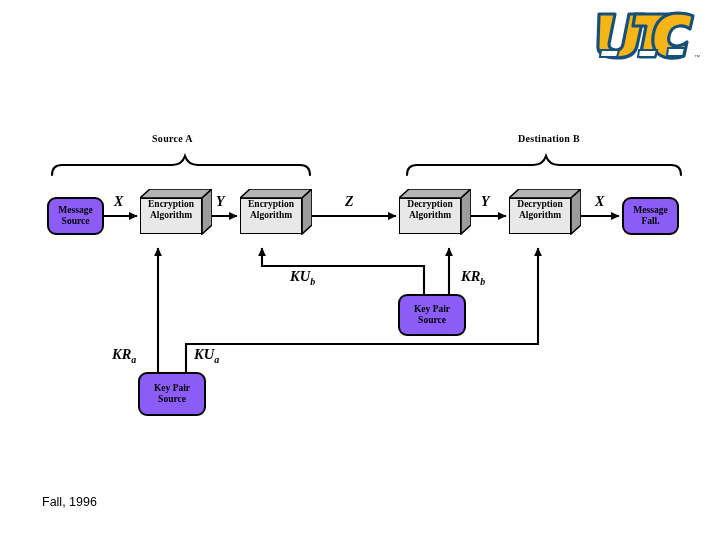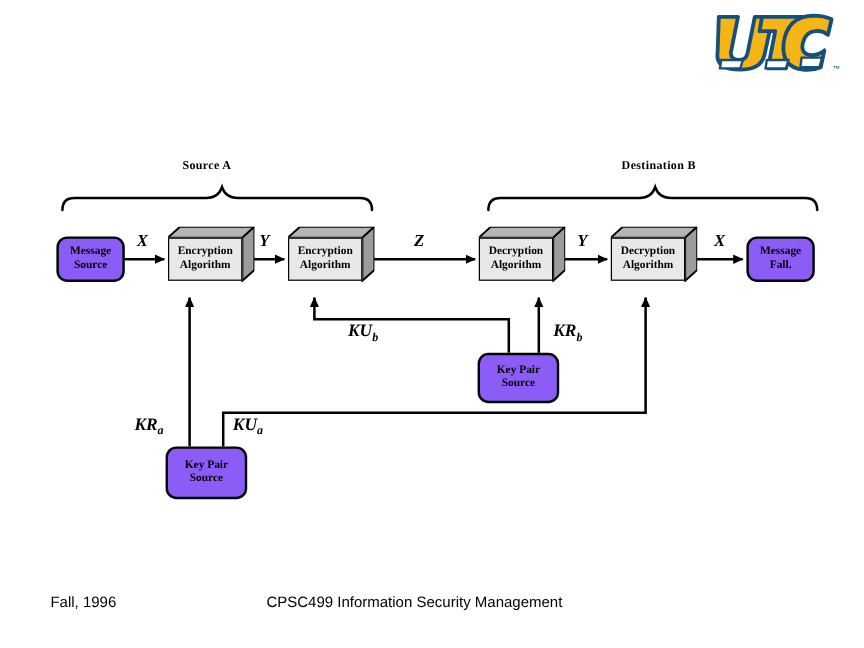--- a/index.html
+++ b/index.html
@@ -63,21 +63,20 @@
     left: 0;
     top: 9px;
     width: 62px;
     height: 36px;
     box-sizing: border-box;
     background: #e8e8e8;
     border: 1.6px solid #000000;
     display: flex;
     flex-direction: column;
     align-items: center;
-    justify-content: center;
     line-height: 1.12;
   }
   .box3d .face span {
     font-family: "Liberation Serif", serif;
     font-weight: bold;
     font-size: 9.5px;
     color: #000000;
     white-space: nowrap;
   }
 
@@ -302,15 +301,14 @@
     <div class="keylbl" style="left:112px; top:346px;">
       <span>KR</span><span class="sub">a</span>
     </div>
     <div class="keylbl" style="left:194px; top:346px;">
       <span>KU</span><span class="sub">a</span>
     </div>
 
   </div>
 
   <div id="footer-date">Fall, 1996</div>
-  <div id="footer-course">CPSC499 Information Security Management</div>
 
 </div>
 
 </body></html>

